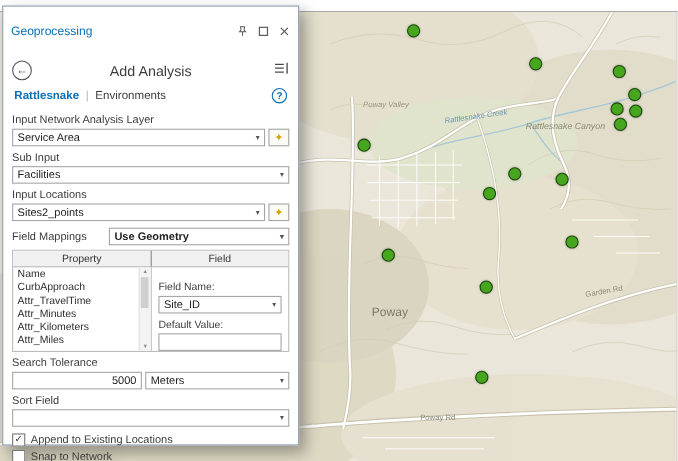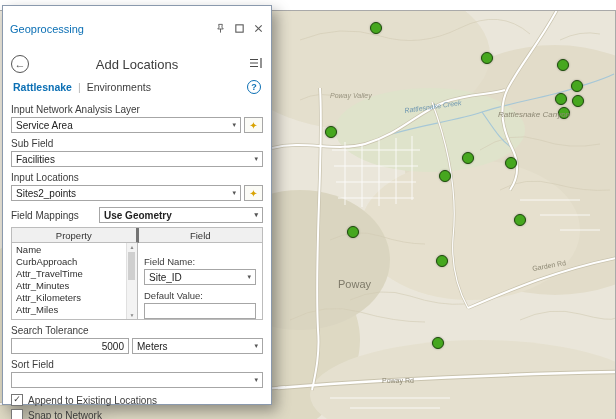--- a/index.html
+++ b/index.html
@@ -51,21 +51,21 @@
   .txt-input{height:16px;border:1px solid #a6a6a6;background:#fff;font-size:10px;color:#222;
              box-sizing:border-box;font-family:"Liberation Sans",sans-serif;padding:0 4px;}
 
   .fm-row{display:flex;align-items:center;margin-top:6px;}
   .fm-row .combo{width:164px;margin-left:auto;font-weight:bold;}
 
   .tbl{margin-top:4px;border:1px solid #bcbcbc;}
   .tbl-head{display:flex;}
   .tbl-head .hcell{flex:1;height:14px;background:#f0f0f0;border-bottom:1px solid #bcbcbc;
                    font-size:9.5px;color:#333;display:flex;align-items:center;justify-content:center;}
-  .tbl-head .hcell:first-child{border-right:3px solid #737373;}
+  .tbl-head .hcell:first-child{border-right:1px solid #737373;}
   .tbl-body{display:flex;height:76px;}
   .plist{width:126px;border-right:1px solid #bcbcbc;position:relative;padding:1px 11px 0 0;box-sizing:border-box;overflow:hidden;}
   .list-row{height:12px;line-height:12px;padding-left:4px;font-size:9.5px;color:#2e2e2e;white-space:nowrap;}
   .scrollbar{position:absolute;right:0;top:0;bottom:0;width:10px;background:#f3f3f3;border-left:1px solid #e0e0e0;}
   .sb-arrow{position:absolute;left:0;right:0;text-align:center;font-size:5px;color:#8a8a8a;line-height:8px;}
   .sb-up{top:0;} .sb-down{bottom:0;}
   .sb-thumb{position:absolute;left:1px;top:9px;width:7px;height:28px;background:#cfcfcf;}
   .fpane{flex:1;padding:2px 6px;box-sizing:border-box;}
   .fpane .slabel{font-size:9.5px;color:#3c3c3c;margin:11px 0 2px 0;}
 
@@ -163,21 +163,21 @@
       <div class="marker" style="left: 505px; top: 157px; background: rgb(70, 167, 31); border-color: rgb(29, 74, 12);"></div>
       <div class="marker" style="left: 439px; top: 170px; background: rgb(70, 167, 31); border-color: rgb(29, 74, 12);"></div>
       <div class="marker" style="left: 514px; top: 214px; background: rgb(70, 167, 31); border-color: rgb(29, 74, 12);"></div>
       <div class="marker" style="left: 347px; top: 226px; background: rgb(70, 167, 31); border-color: rgb(29, 74, 12);"></div>
       <div class="marker" style="left: 436px; top: 255px; background: rgb(70, 167, 31); border-color: rgb(29, 74, 12);"></div>
       <div class="marker" style="left: 432px; top: 337px; background: rgb(70, 167, 31); border-color: rgb(29, 74, 12);"></div>
       <div class="marker" style="left: 181px; top: 376px; background: rgb(70, 167, 31); border-color: rgb(29, 74, 12);"></div>
       <div class="marker" style="left: 201px; top: 392px; background: rgb(70, 167, 31); border-color: rgb(29, 74, 12);"></div>
       <div class="map-label" style="left: 330px; top: 92px; color: rgb(152, 147, 127); font-size: 7px; font-style: italic;">Poway Valley</div>
       <div class="map-label" style="left: 404px; top: 103px; color: rgb(109, 150, 176); font-size: 7px; font-style: italic; transform: rotate(-8deg);">Rattlesnake Creek</div>
-      <div class="map-label" style="left: 498px; top: 110px; color: rgb(141, 136, 116); font-size: 8px; font-style: italic;">Rattlesnake Canyon</div>
+      <div class="map-label" style="left: 478px; top: 110px; color: rgb(141, 136, 116); font-size: 8px; font-style: italic;">Rattlesnake Canyon</div>
       <div class="map-label" style="left: 532px; top: 262px; color: rgb(141, 136, 116); font-size: 7px; transform: rotate(-10deg);">Garden Rd</div>
       <div class="map-label" style="left: 338px; top: 278px; color: rgb(126, 122, 105); font-size: 11px;">Poway</div>
       <div class="map-label" style="left: 382px; top: 377px; color: rgb(141, 136, 116); font-size: 7px;">Poway Rd</div>
     </div>
 
   <div class="panel-wrap">
     <div class="panel">
 
       <div class="titlebar">
         <span class="title">Geoprocessing</span>
@@ -195,21 +195,21 @@
           </span>
           <span>
             <svg width="11" height="11" viewBox="0 0 12 12">
                 <path d="M2.5 2.5l7 7M9.5 2.5l-7 7" stroke="#5a5a5a" stroke-width="1.2"></path>
               </svg>
           </span>
         </span>
       </div>
 
       <div class="hdr">
-        <span class="hdr-title">Add Locations</span>
+        <span class="hdr-title">Add Analysis</span>
         <span class="back-btn">←</span>
         <span class="hdr-menu">
           <svg width="14" height="12" viewBox="0 0 14 12">
               <path d="M1 2.5h8M1 6h8M1 9.5h8" stroke="#4a4a4a" stroke-width="1.2"></path>
               <path d="M12 1v10" stroke="#4a4a4a" stroke-width="1.2"></path>
             </svg>
         </span>
       </div>
 
       <div class="tabs">
@@ -224,21 +224,21 @@
         <div class="row">
           <div class="combo grow">
             <span>Service Area</span>
             <span class="arrow">▾</span>
           </div>
           <div class="browse-btn">
             <span>✦</span>
           </div>
         </div>
 
-        <div class="label">Sub Field</div>
+        <div class="label">Sub Input</div>
         <div class="combo">
           <span>Facilities</span>
           <span class="arrow">▾</span>
         </div>
 
         <div class="label">Input Locations</div>
         <div class="row">
           <div class="combo grow">
             <span>Sites2_points</span>
             <span class="arrow">▾</span>

